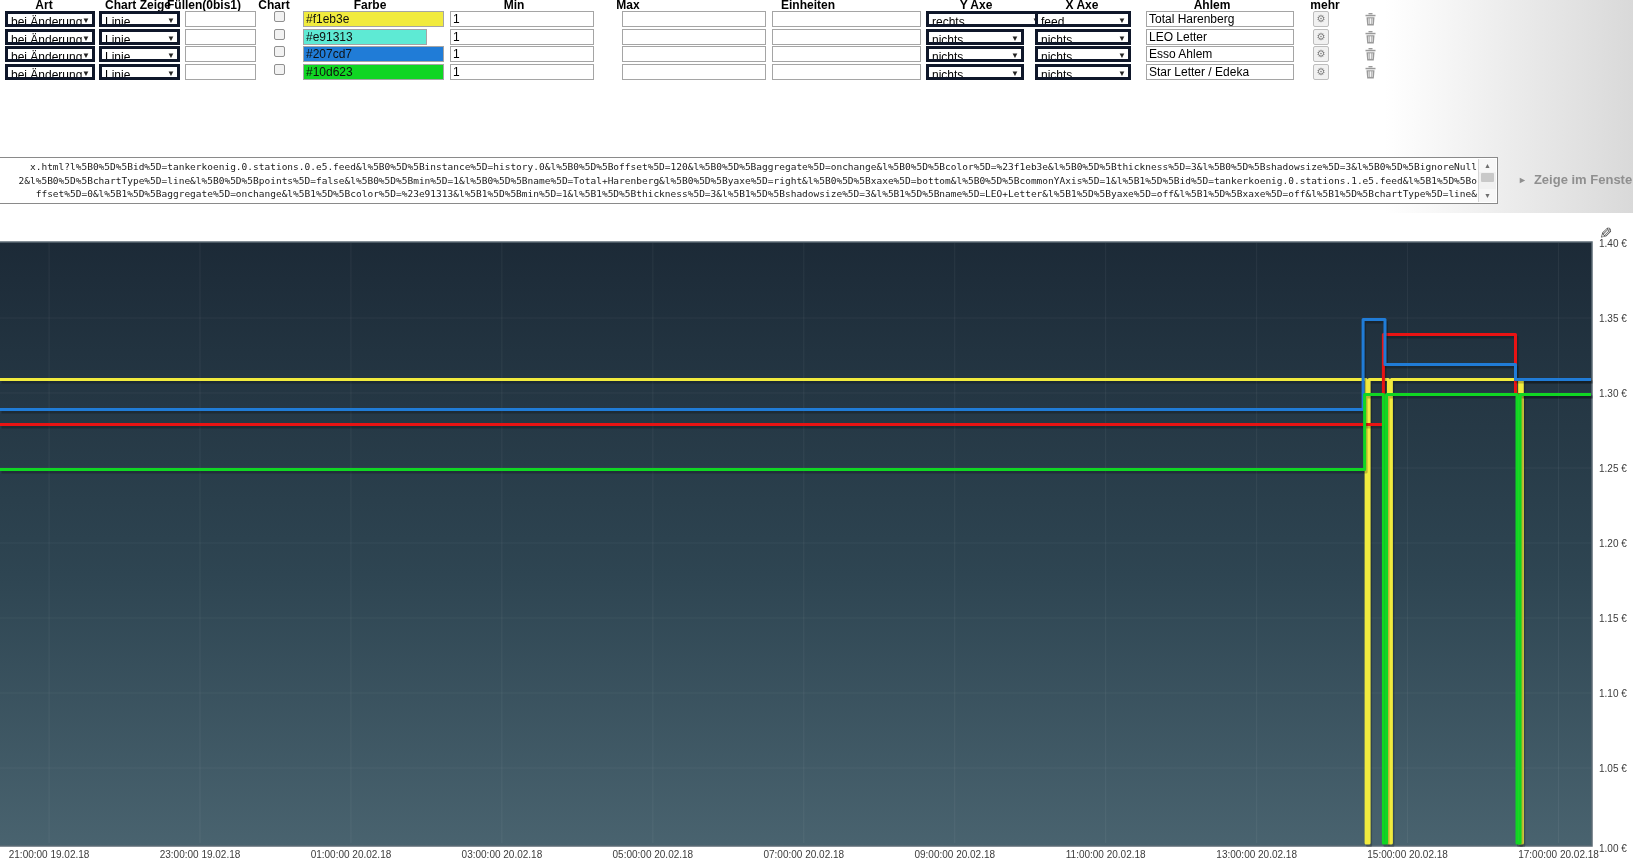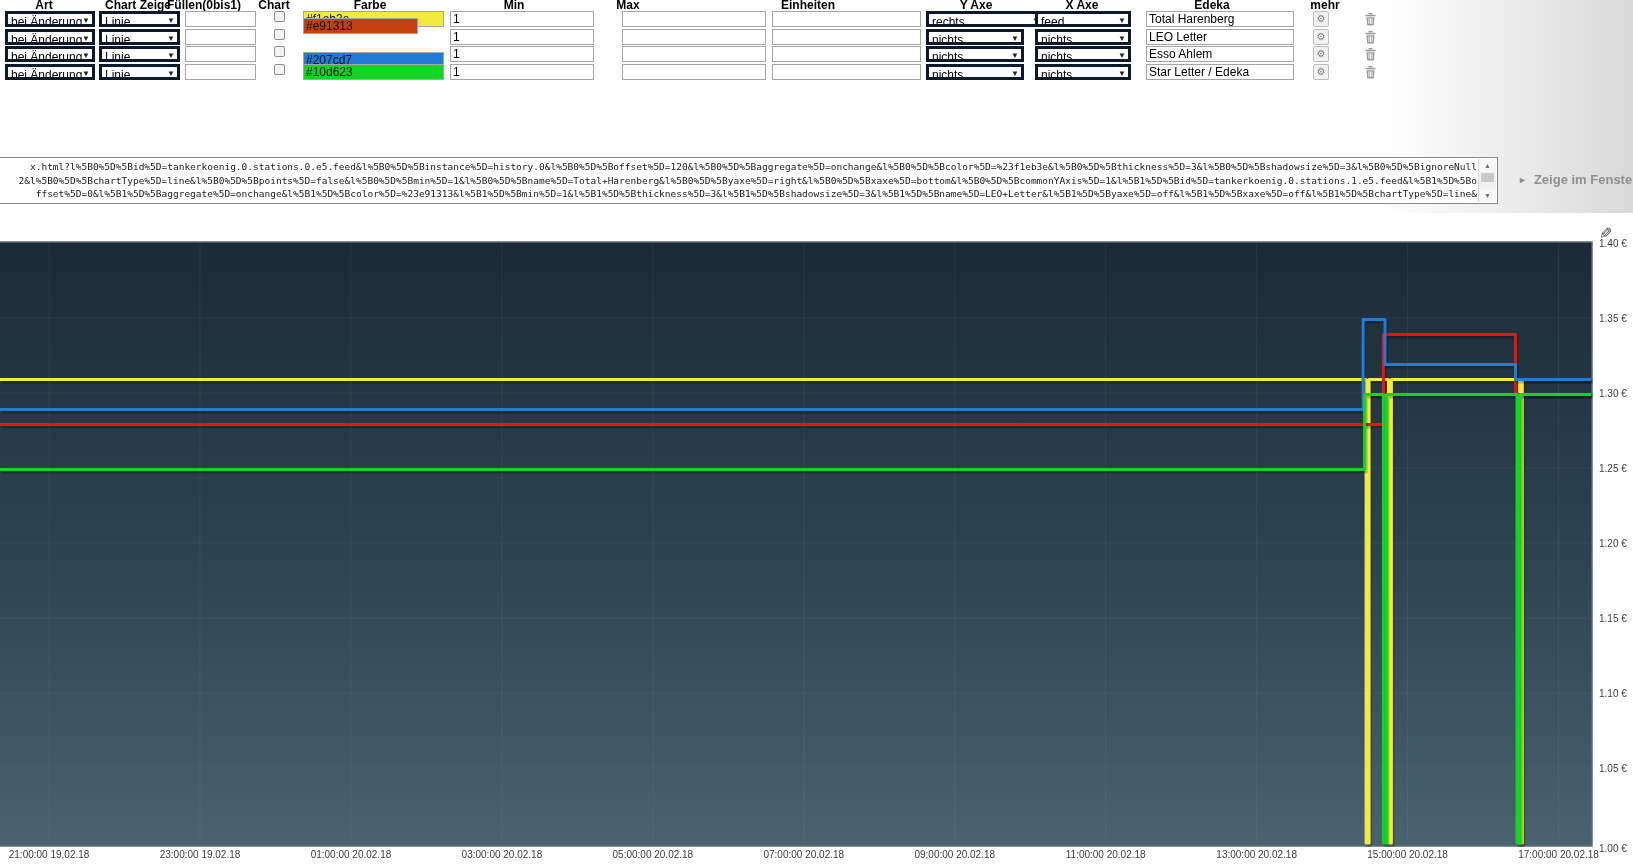--- a/index.html
+++ b/index.html
@@ -116,21 +116,21 @@
 <div class="hdr" style="left:44px">Art</div>
 <div class="hdr" style="left:138px">Chart Zeige</div>
 <div class="hdr" style="left:204px">Füllen(0bis1)</div>
 <div class="hdr" style="left:274px">Chart</div>
 <div class="hdr" style="left:370px">Farbe</div>
 <div class="hdr" style="left:514px">Min</div>
 <div class="hdr" style="left:628px">Max</div>
 <div class="hdr" style="left:808px">Einheiten</div>
 <div class="hdr" style="left:976px">Y Axe</div>
 <div class="hdr" style="left:1082px">X Axe</div>
-<div class="hdr" style="left:1212px">Edeka</div>
+<div class="hdr" style="left:1212px">Ahlem</div>
 <div class="hdr" style="left:1325px">mehr</div>
 
 <div id="rows-host">
     <div>
     <div class="sel" style="left: 5px; width: 90px; position: absolute; top: 11px;"><span class="lbl">bei Änderung</span><span class="arr">▼</span></div>
     <div class="sel" style="left: 99px; width: 81px; position: absolute; top: 11px;"><span class="lbl">Linie</span><span class="arr">▼</span></div>
     <input class="field" style="left: 185px; width: 71px; position: absolute; top: 11px;">
     <div class="cbx" style="left: 274px; position: absolute; top: 11px;"></div>
     <input class="field colorfield" style="left: 303px; width: 141px; background-color: rgb(241, 235, 62); position: absolute; top: 11px;" value="#f1eb3e">
     <input class="field" style="left: 450px; width: 144px; position: absolute; top: 11px;" value="1">
@@ -149,21 +149,21 @@
         <rect x="5.0" y="5.3" width="1" height="5.6" fill="#f4f4f4"></rect>
         <rect x="6.6" y="5.3" width="1" height="5.6" fill="#f4f4f4"></rect>
       </svg>
     </div>
   </div>
     <div>
     <div class="sel" style="left: 5px; width: 90px; position: absolute; top: 29px;"><span class="lbl">bei Änderung</span><span class="arr">▼</span></div>
     <div class="sel" style="left: 99px; width: 81px; position: absolute; top: 29px;"><span class="lbl">Linie</span><span class="arr">▼</span></div>
     <input class="field" style="left: 185px; width: 71px; position: absolute; top: 29px;">
     <div class="cbx" style="left: 274px; position: absolute; top: 29px;"></div>
-    <input class="field colorfield" style="left: 303px; width: 115px; background-color: #c2410c; position: absolute; top: 18px;" value="#e91313">
+    <input class="field colorfield" style="left: 303px; width: 124px; background-color: #5eead4; position: absolute; top: 29px;" value="#e91313">
     <input class="field" style="left: 450px; width: 144px; position: absolute; top: 29px;" value="1">
     <input class="field" style="left: 622px; width: 144px; position: absolute; top: 29px;">
     <input class="field" style="left: 772px; width: 149px; position: absolute; top: 29px;">
     <div class="sel" style="left: 926px; width: 98px; position: absolute; top: 29px;"><span class="lbl">nichts</span><span class="arr">▼</span></div>
     <div class="sel" style="left: 1035px; width: 96px; position: absolute; top: 29px;"><span class="lbl">nichts</span><span class="arr">▼</span></div>
     <input class="field" style="left: 1146px; width: 148px; position: absolute; top: 29px;" value="LEO Letter">
     <div class="gearbtn" style="left: 1313px; position: absolute; top: 29px;"><span class="gear-glyph">⚙</span></div>
     <div class="trashbtn" style="left: 1362px; position: absolute; top: 29px;">
       <svg width="11" height="13" viewBox="0 0 11 13">
         <rect x="3.5" y="0" width="4" height="1.4" fill="#9a9a9a"></rect>
@@ -173,21 +173,21 @@
         <rect x="5.0" y="5.3" width="1" height="5.6" fill="#f4f4f4"></rect>
         <rect x="6.6" y="5.3" width="1" height="5.6" fill="#f4f4f4"></rect>
       </svg>
     </div>
   </div>
     <div>
     <div class="sel" style="left: 5px; width: 90px; position: absolute; top: 46px;"><span class="lbl">bei Änderung</span><span class="arr">▼</span></div>
     <div class="sel" style="left: 99px; width: 81px; position: absolute; top: 46px;"><span class="lbl">Linie</span><span class="arr">▼</span></div>
     <input class="field" style="left: 185px; width: 71px; position: absolute; top: 46px;">
     <div class="cbx" style="left: 274px; position: absolute; top: 46px;"></div>
-    <input class="field colorfield" style="left: 303px; width: 141px; background-color: rgb(32, 124, 215); position: absolute; top: 46px; margin-top: 6px;" value="#207cd7">
+    <input class="field colorfield" style="left: 303px; width: 141px; background-color: rgb(32, 124, 215); position: absolute; top: 46px;" value="#207cd7">
     <input class="field" style="left: 450px; width: 144px; position: absolute; top: 46px;" value="1">
     <input class="field" style="left: 622px; width: 144px; position: absolute; top: 46px;">
     <input class="field" style="left: 772px; width: 149px; position: absolute; top: 46px;">
     <div class="sel" style="left: 926px; width: 98px; position: absolute; top: 46px;"><span class="lbl">nichts</span><span class="arr">▼</span></div>
     <div class="sel" style="left: 1035px; width: 96px; position: absolute; top: 46px;"><span class="lbl">nichts</span><span class="arr">▼</span></div>
     <input class="field" style="left: 1146px; width: 148px; position: absolute; top: 46px;" value="Esso Ahlem">
     <div class="gearbtn" style="left: 1313px; position: absolute; top: 46px;"><span class="gear-glyph">⚙</span></div>
     <div class="trashbtn" style="left: 1362px; position: absolute; top: 46px;">
       <svg width="11" height="13" viewBox="0 0 11 13">
         <rect x="3.5" y="0" width="4" height="1.4" fill="#9a9a9a"></rect>

